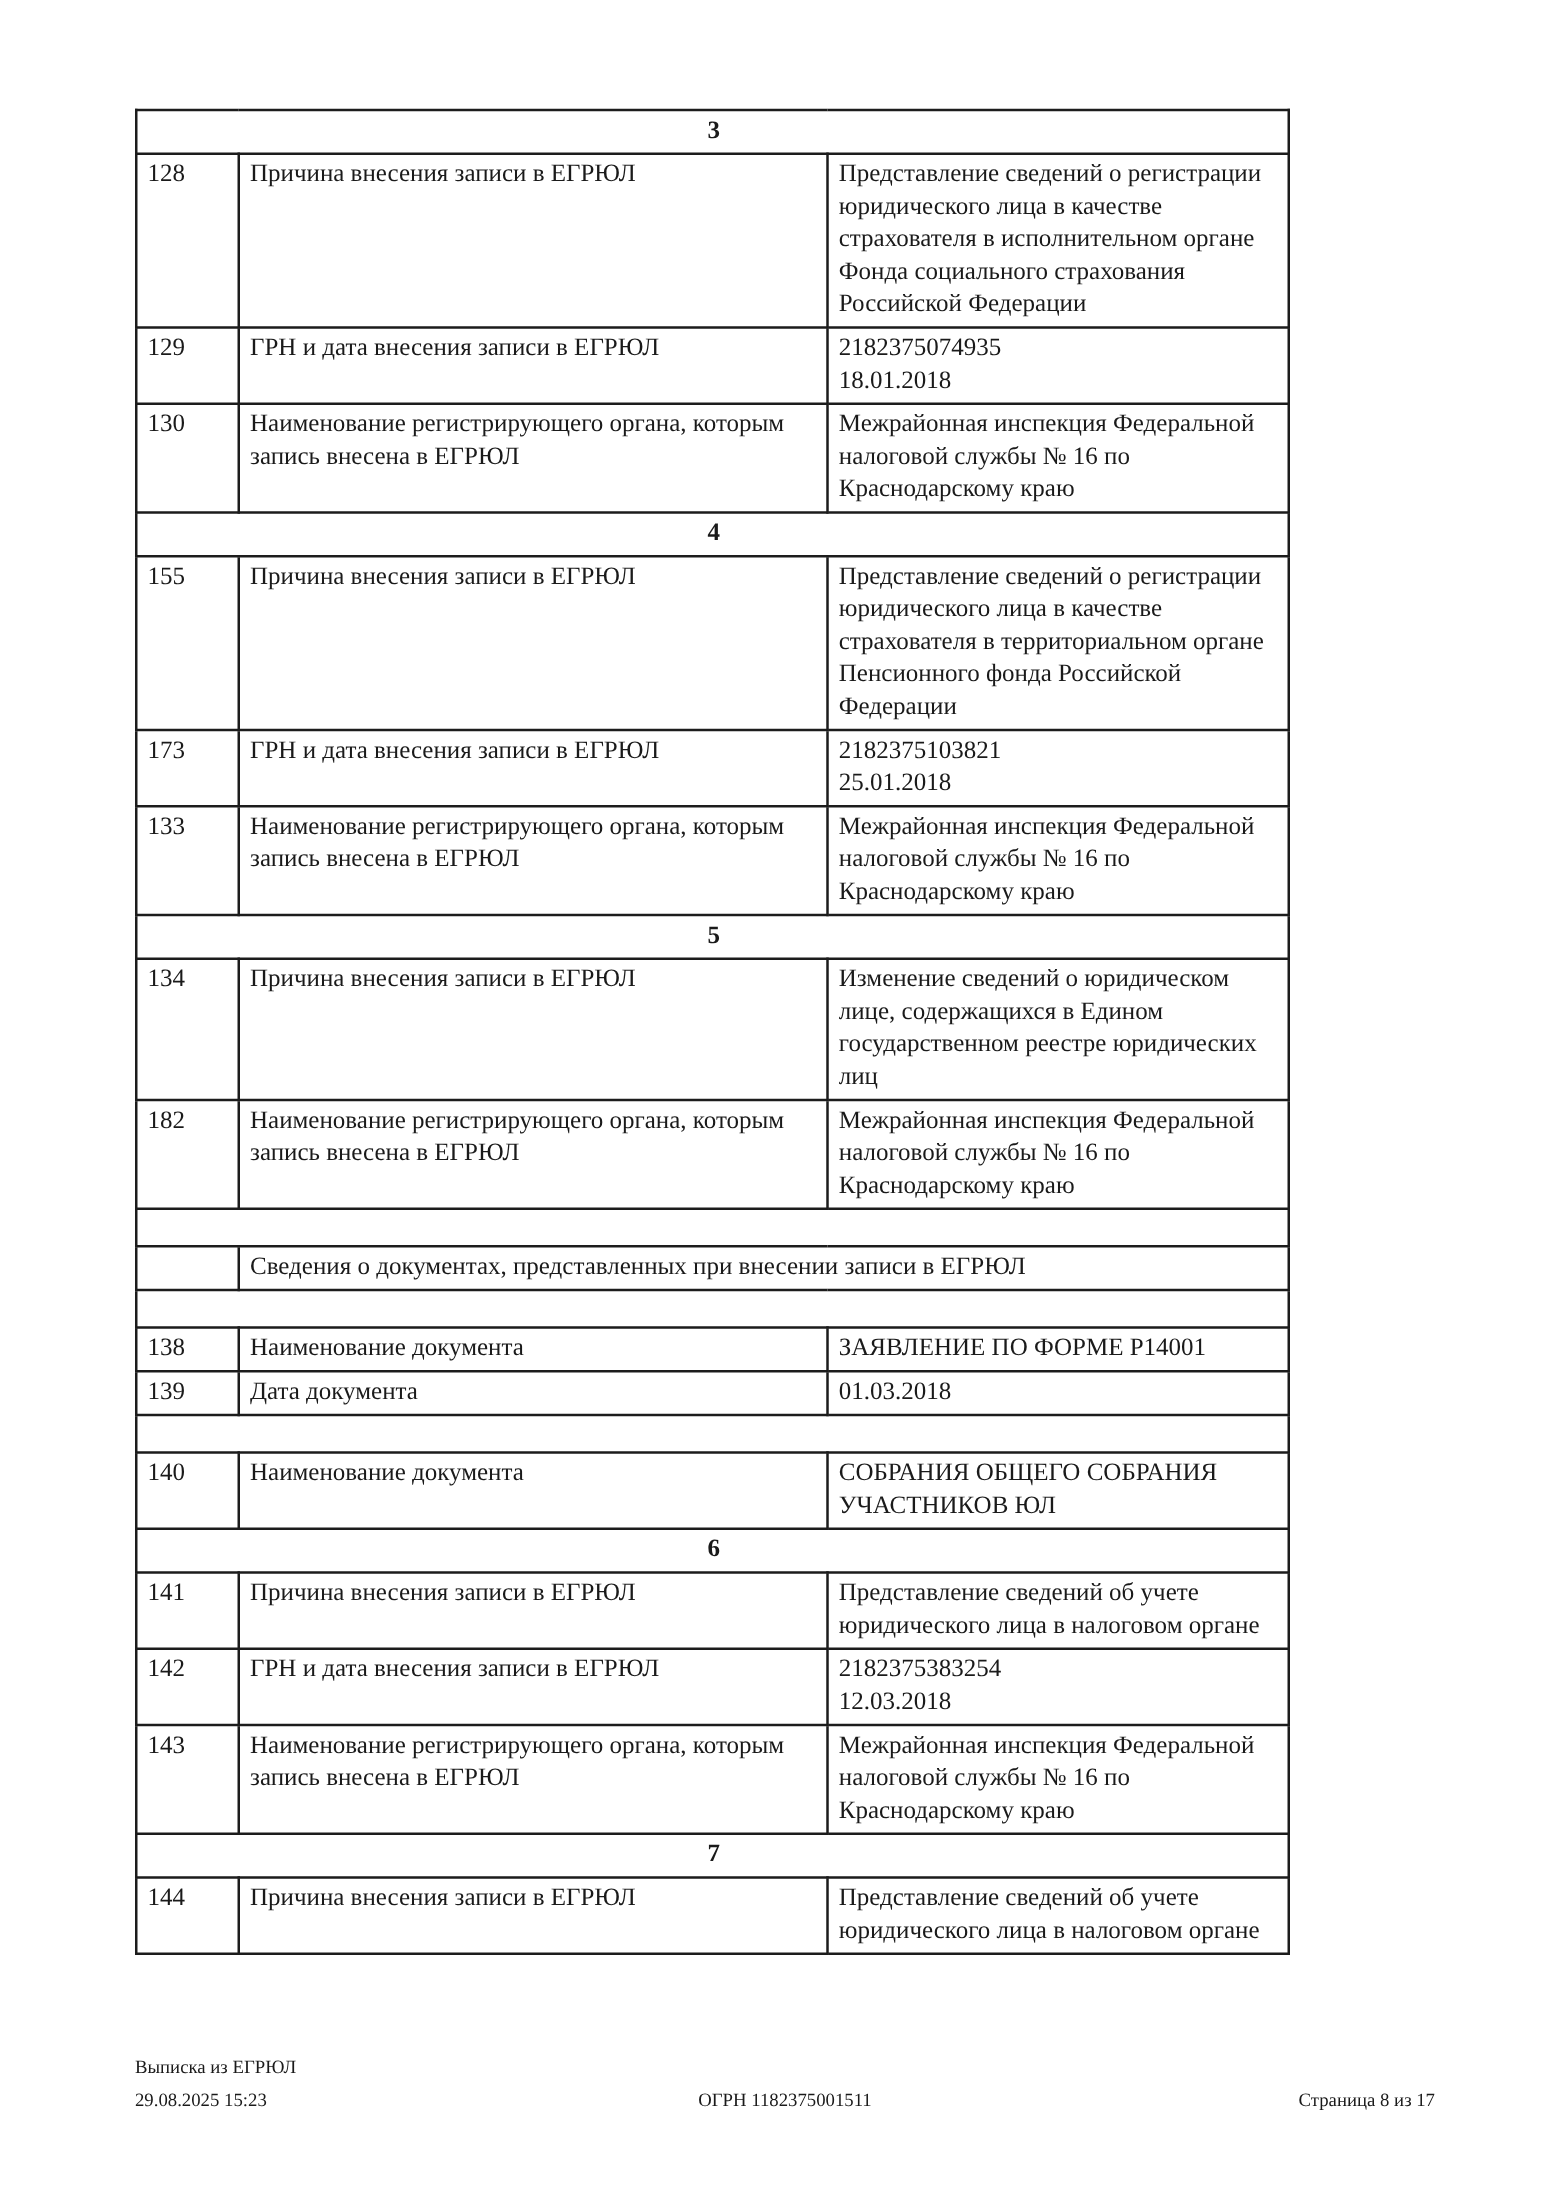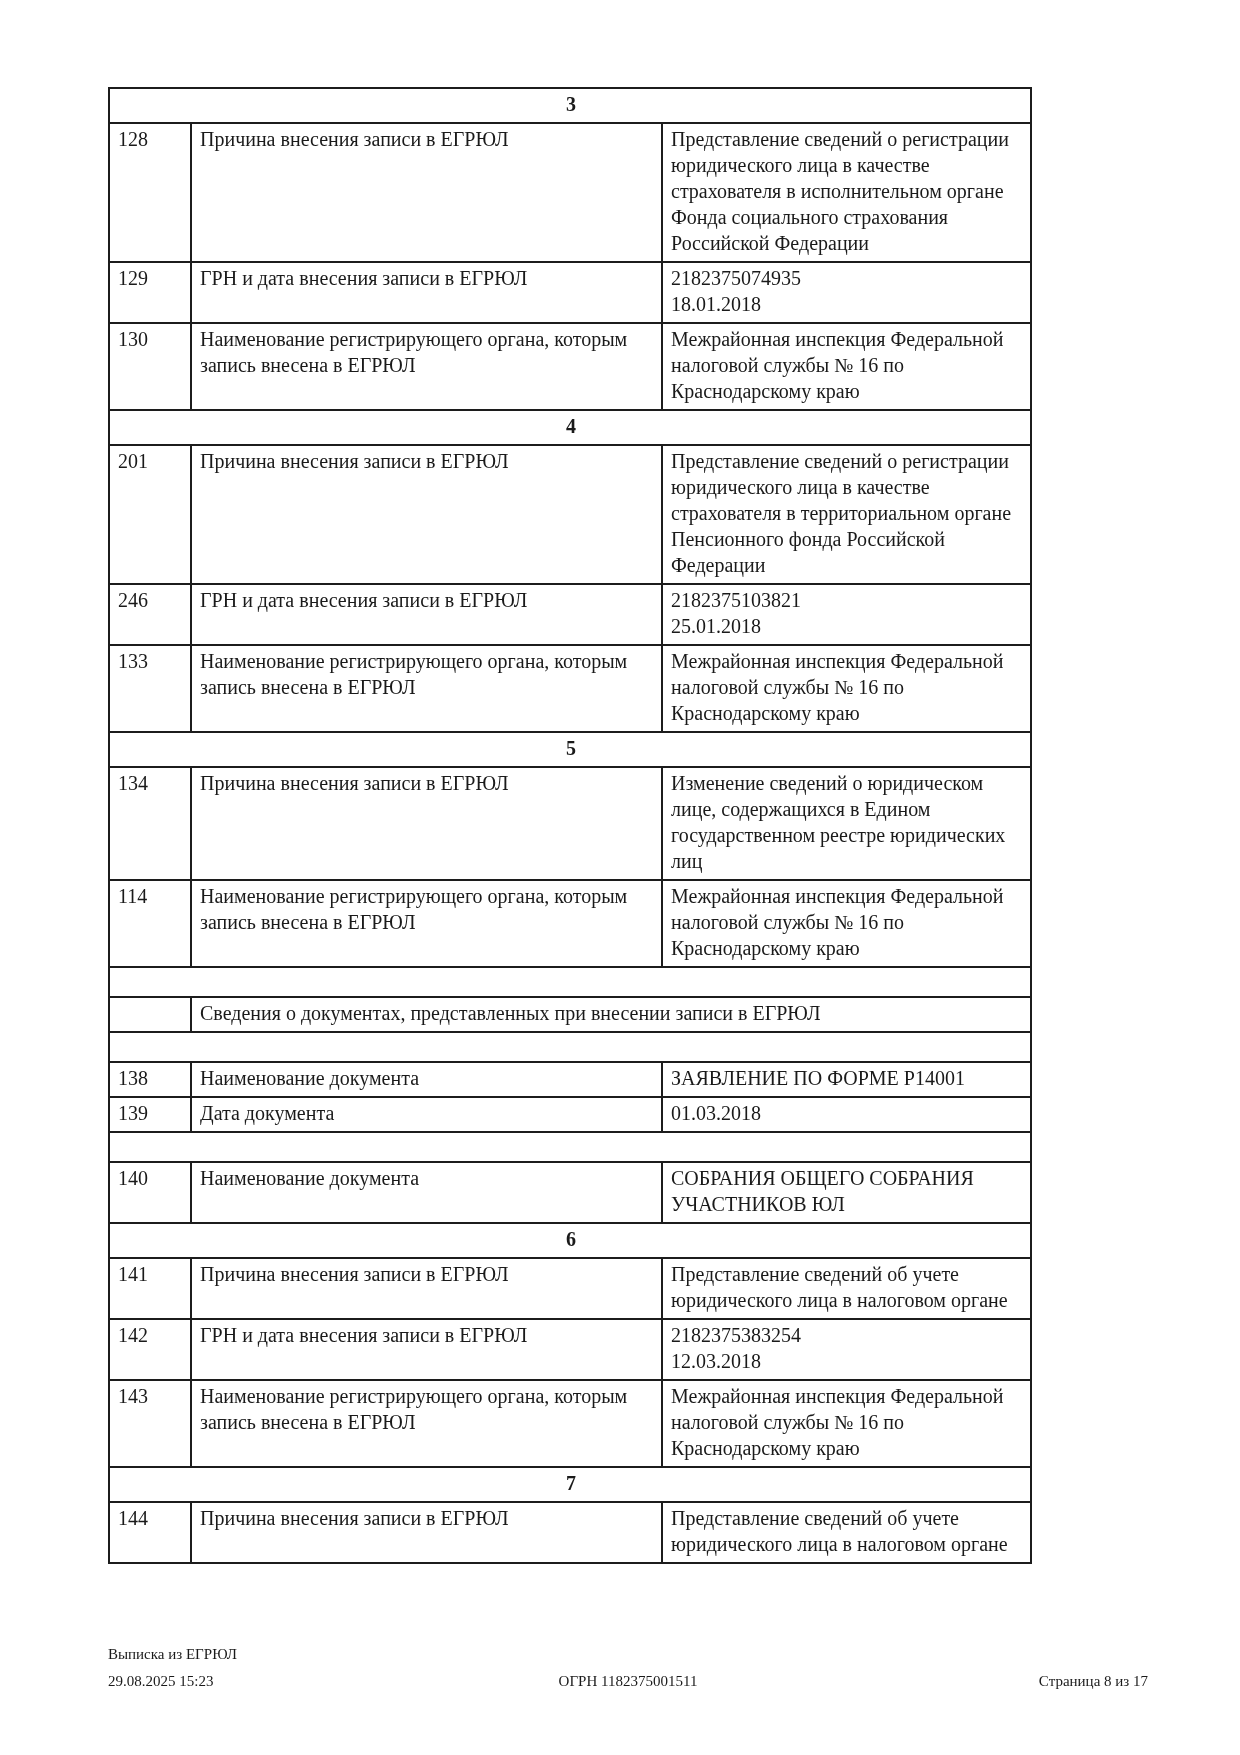--- a/index.html
+++ b/index.html
@@ -89,45 +89,45 @@
       </tr>
       <tr>
         <td class="c-num">130</td>
         <td class="c-field">Наименование регистрирующего органа, которым запись внесена в ЕГРЮЛ</td>
         <td class="c-val">Межрайонная инспекция Федеральной налоговой службы № 16 по Краснодарскому краю</td>
       </tr>
       <tr class="sec">
         <td class="sec-cell" colspan="3">4</td>
       </tr>
       <tr>
-        <td class="c-num">201</td>
+        <td class="c-num">155</td>
         <td class="c-field">Причина внесения записи в ЕГРЮЛ</td>
         <td class="c-val">Представление сведений о регистрации юридического лица в качестве страхователя в территориальном органе Пенсионного фонда Российской Федерации</td>
       </tr>
       <tr>
-        <td class="c-num">246</td>
+        <td class="c-num">173</td>
         <td class="c-field">ГРН и дата внесения записи в ЕГРЮЛ</td>
         <td class="c-val">2182375103821
 25.01.2018</td>
       </tr>
       <tr>
         <td class="c-num">133</td>
         <td class="c-field">Наименование регистрирующего органа, которым запись внесена в ЕГРЮЛ</td>
         <td class="c-val">Межрайонная инспекция Федеральной налоговой службы № 16 по Краснодарскому краю</td>
       </tr>
       <tr class="sec">
         <td class="sec-cell" colspan="3">5</td>
       </tr>
       <tr>
         <td class="c-num">134</td>
         <td class="c-field">Причина внесения записи в ЕГРЮЛ</td>
         <td class="c-val">Изменение сведений о юридическом лице, содержащихся в Едином государственном реестре юридических лиц</td>
       </tr>
       <tr>
-        <td class="c-num">114</td>
+        <td class="c-num">182</td>
         <td class="c-field">Наименование регистрирующего органа, которым запись внесена в ЕГРЮЛ</td>
         <td class="c-val">Межрайонная инспекция Федеральной налоговой службы № 16 по Краснодарскому краю</td>
       </tr>
       <tr class="gap">
         <td class="gap-cell" colspan="3"></td>
       </tr>
       <tr class="sub">
         <td class="c-num"></td>
         <td class="c-sub" colspan="2">Сведения о документах, представленных при внесении записи в ЕГРЮЛ</td>
       </tr>

